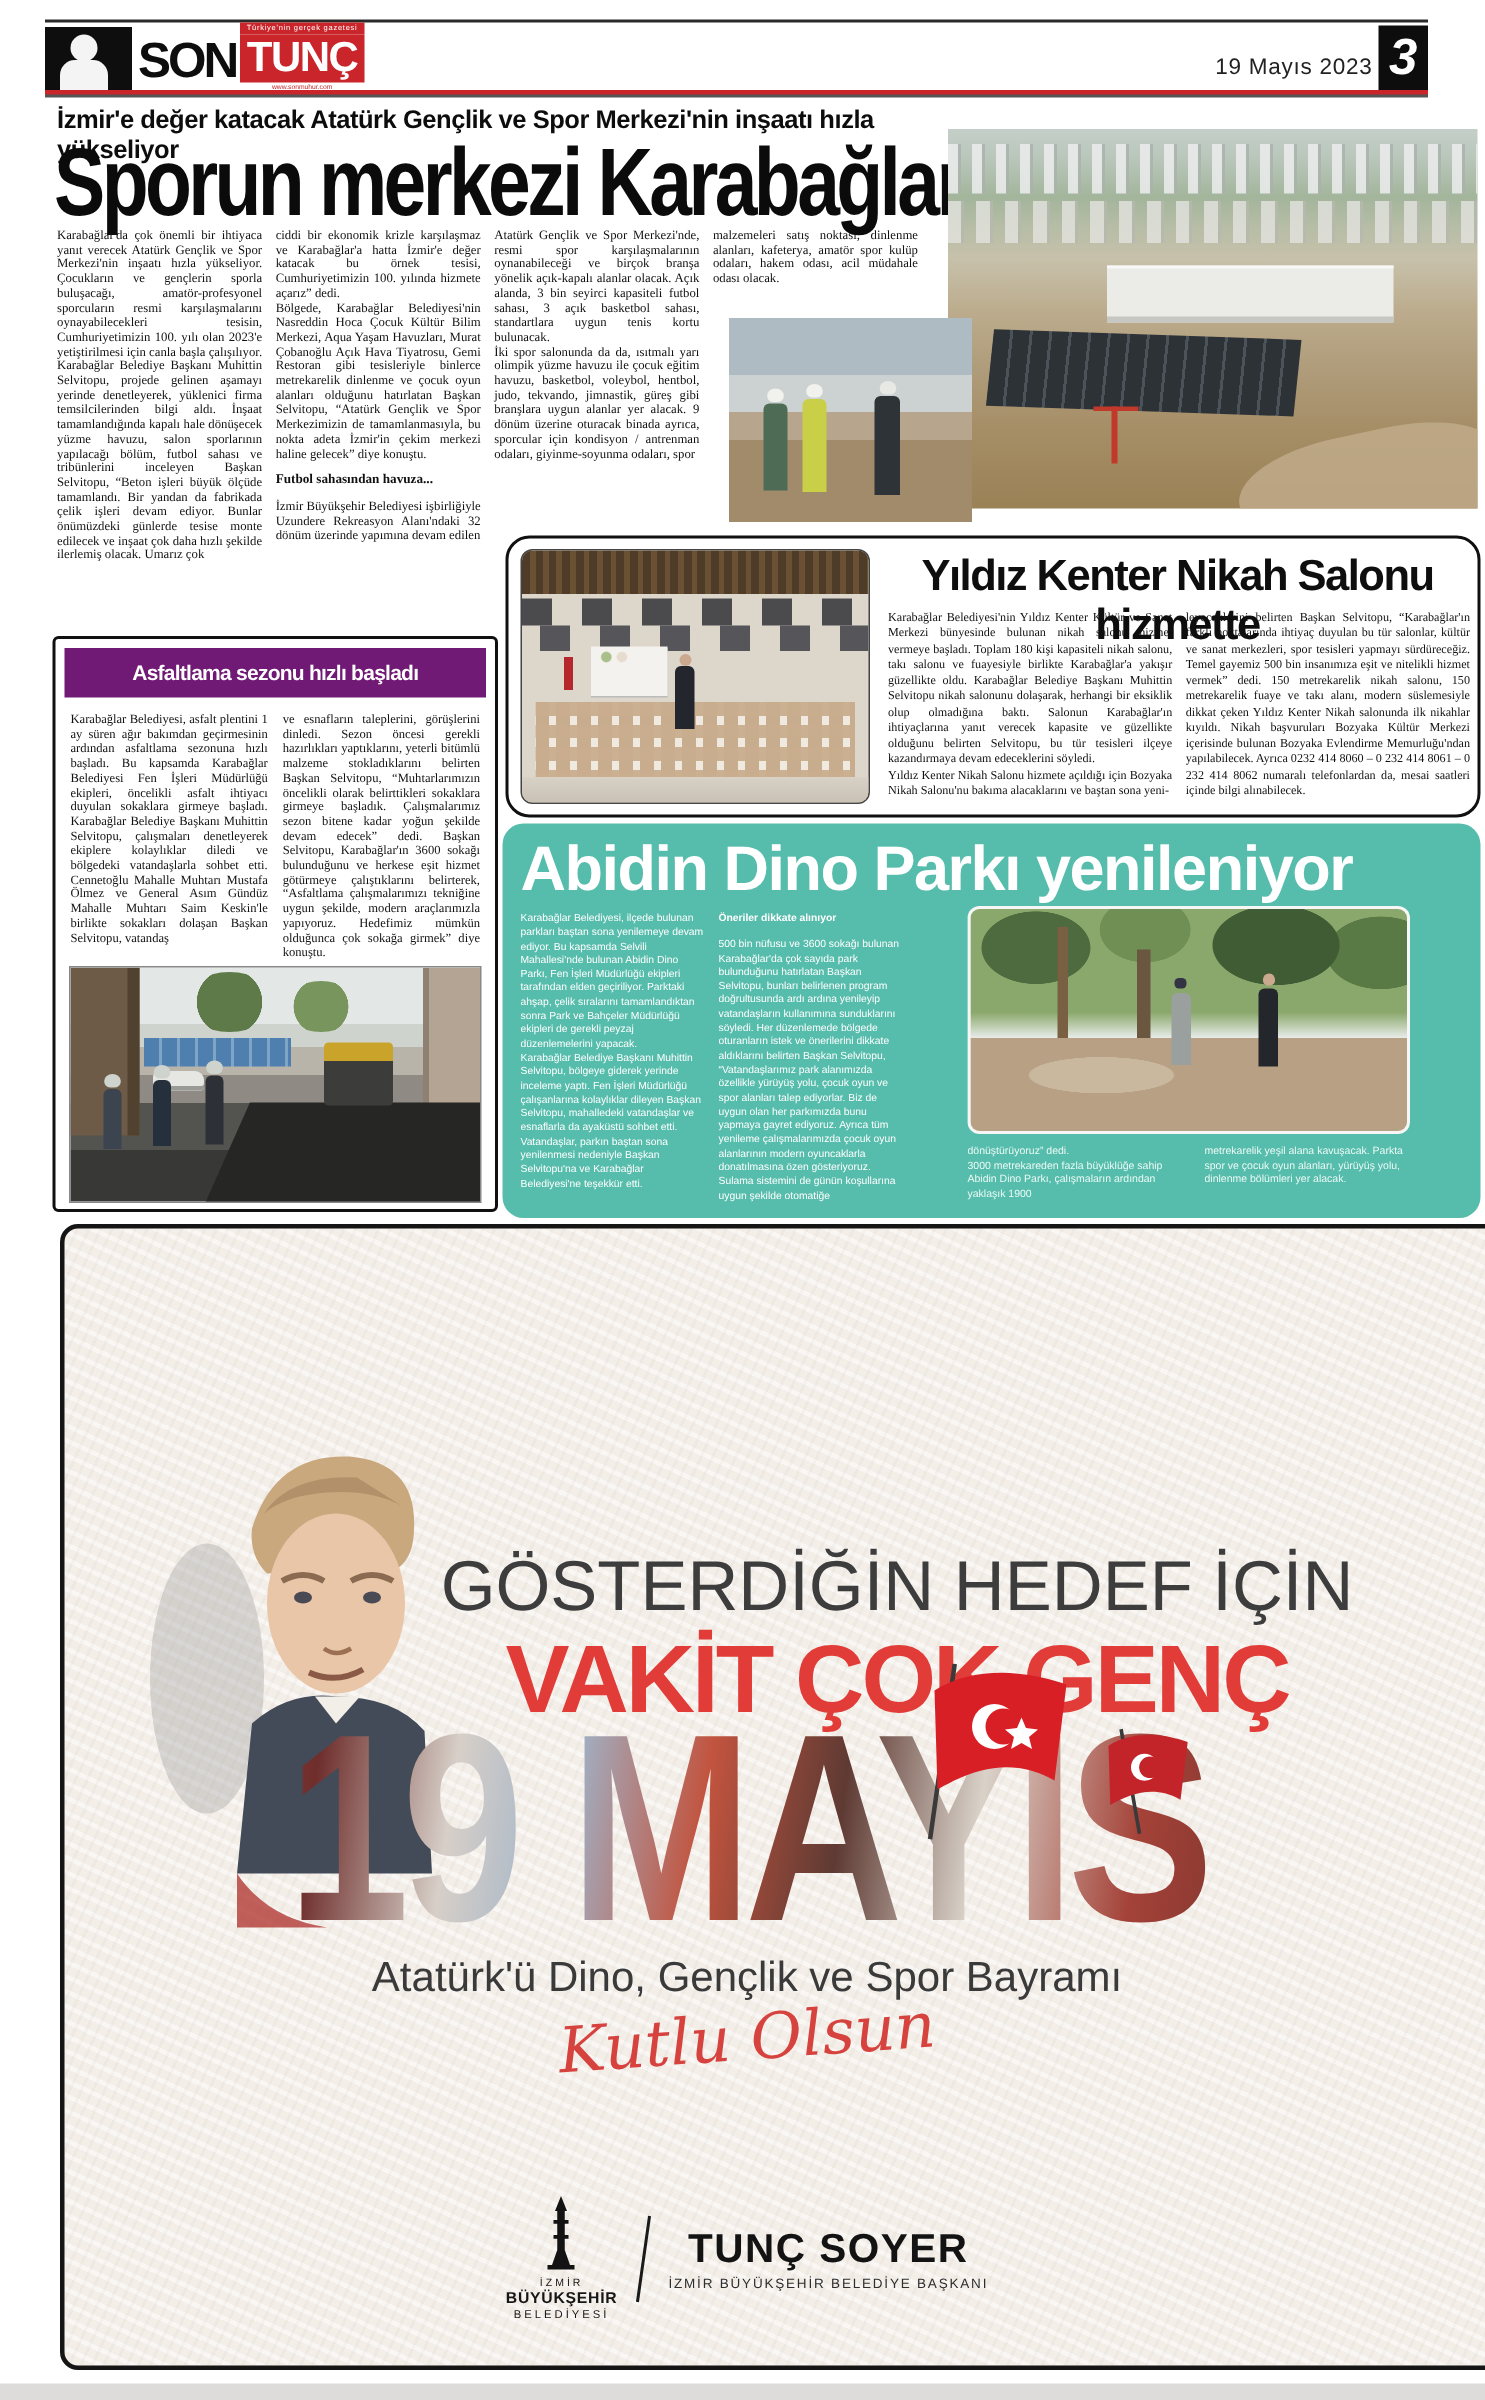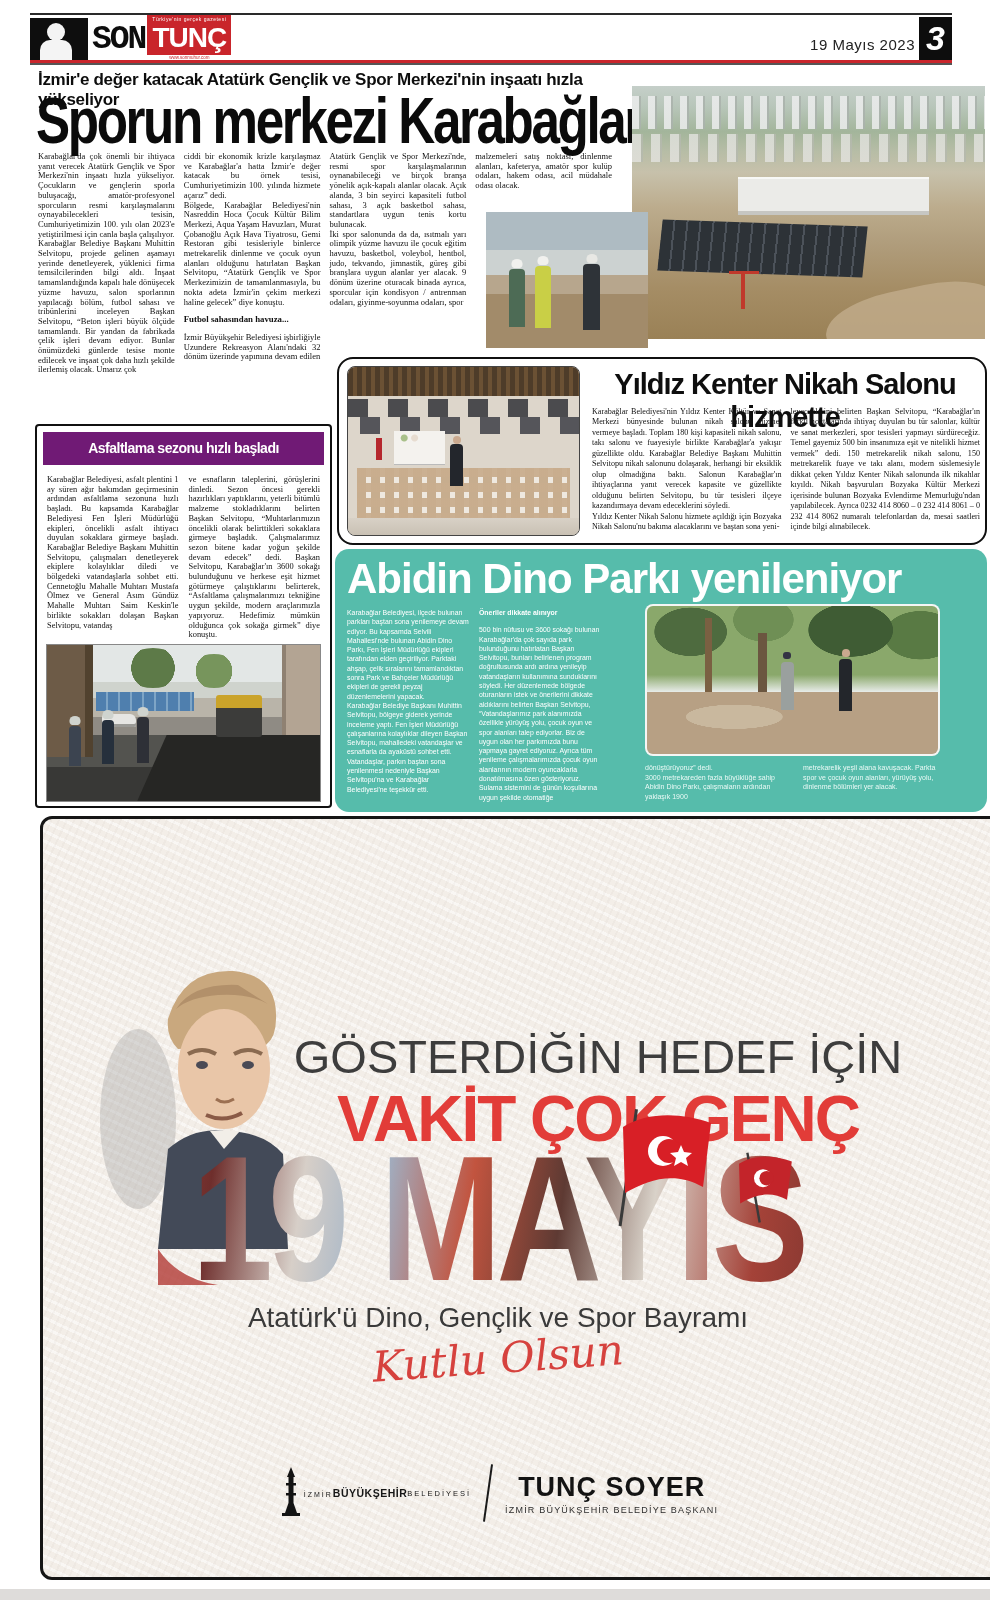--- a/index.html
+++ b/index.html
@@ -9,21 +9,21 @@
   .abs { position:absolute; }
   .just { text-align:justify; }
   .prelines { white-space:pre-line; }
 
   
   .topline { position:absolute; left:30px; top:13px; width:922px; height:2px; background:#2a2a2a; }
   .masthead { position:absolute; left:30px; top:18px; height:42px; display:flex; align-items:flex-end; }
   .logo-black { position:relative; width:58px; height:42px; background:#0e0e0e; }
   .logo-black::before { content:""; position:absolute; left:17px; top:5px; width:18px; height:18px; border-radius:50%; background:#f4f4f4; }
   .logo-black::after { content:""; position:absolute; left:10px; top:22px; width:32px; height:20px; border-radius:10px 10px 0 0; background:#f4f4f4; }
-  .logo-son { font-family:Liberation Mono, monospace; font-weight:900; font-size:33px; line-height:40px; letter-spacing:-2px; color:#0d0d0d; margin:0 2px 0 4px; }
+  .logo-son { font-family:Liberation Sans, sans-serif; font-weight:900; font-size:33px; line-height:40px; letter-spacing:-2px; color:#0d0d0d; margin:0 2px 0 4px; }
   .logo-muhur-wrap { display:flex; flex-direction:column; }
   .logo-tagline { background:#c9252b; color:#fff; font-family:"Liberation Sans",sans-serif; font-size:5px; letter-spacing:.5px; text-align:center; padding:1px 2px; }
   .logo-muhur { background:#c9252b; color:#fff; font-family:"Liberation Sans",sans-serif; font-weight:900; font-size:28px; line-height:30px; letter-spacing:-1px; padding:0 5px 2px 5px; }
   .logo-site { color:#c9252b; font-family:"Liberation Sans",sans-serif; font-size:4.5px; text-align:center; }
   .head-date { position:absolute; right:75px; top:36px; font-family:"Liberation Sans",sans-serif; font-size:15px; color:#222; letter-spacing:.5px; }
   .pagebox { position:absolute; right:38px; top:17px; width:33px; height:43px; background:#0d0d0d; color:#fff;
              font-family:"Liberation Sans",sans-serif; font-weight:900; font-size:34px; line-height:43px; text-align:center; font-style:italic; }
   .rule-red { position:absolute; left:30px; top:60px; width:922px; height:3px; background:#c9252b; box-shadow:0 2px 0 #555; }
 
   
@@ -129,21 +129,21 @@
   .ata { position:absolute; left:55px; top:130px; }
   .ad-l1 { position:absolute; left:210px; top:210px; width:690px; text-align:center; font-family:"Liberation Sans",sans-serif; font-size:47px; color:#3d3d3d; letter-spacing:0; }
   .ad-l2 { position:absolute; left:210px; top:263px; width:690px; text-align:center; font-family:"Liberation Sans",sans-serif; font-weight:900; font-size:64px; letter-spacing:-2px; color:#e23c38; }
   .ad-l3 { position:absolute; left:0; top:320px; width:910px; text-align:center; font-family:"Liberation Sans",sans-serif; font-weight:900; font-size:178px; line-height:160px; letter-spacing:-6px; transform:scaleX(.82);
     background: linear-gradient(100deg,#a8433c 0,#6e2e2c 12%,#d7cfc8 24%,#9fb3c8 34%,#c2543f 46%,#5e3a33 58%,#d9d2c9 70%,#a44238 84%,#6e2f2b 100%);
     -webkit-background-clip:text; background-clip:text; color:rgba(0,0,0,0); }
   .ad-l4 { position:absolute; left:110px; top:483px; width:690px; text-align:center; font-family:"Liberation Sans",sans-serif; font-size:28px; color:#3a3a3a; }
   .ad-l5 { position:absolute; left:110px; top:515px; width:690px; text-align:center; font-family:"DejaVu Serif",serif; font-style:italic; font-size:42px; color:#d6423e; transform:rotate(-4deg); }
   .adflag { position:absolute; }
   .ad-logos { position:absolute; left:0; top:645px; width:910px; display:flex; justify-content:center; align-items:center; gap:16px; }
-  .izmir-logo { display:flex; flex-direction:row; align-items:center; color:#161616; }
+  .izmir-logo { display:flex; flex-direction:column; align-items:center; color:#161616; }
   .izmir-t1 { font-family:"Liberation Sans",sans-serif; font-size:7px; letter-spacing:2px; margin-top:3px; }
   .izmir-t2 { font-family:"Liberation Sans",sans-serif; font-weight:bold; font-size:10.5px; letter-spacing:.5px; }
   .izmir-t3 { font-family:"Liberation Sans",sans-serif; font-size:7.5px; letter-spacing:2px; }
   .ad-divider { width:2px; height:58px; background:#1a1a1a; transform:rotate(8deg); }
   .soyer { display:flex; flex-direction:column;text-align:center; }
   .soyer-name { font-family:"Liberation Sans",sans-serif; font-weight:900; font-size:27px; letter-spacing:1px; color:#131313; }
   .soyer-title { font-family:"Liberation Sans",sans-serif; font-size:9px; letter-spacing:1.2px; color:#2e2e2e; margin-top:2px; }
   .bottom-strip { position:absolute; left:0; top:1589px; width:990px; height:11px; background:#dedcda; }
 </style>
 </head>

